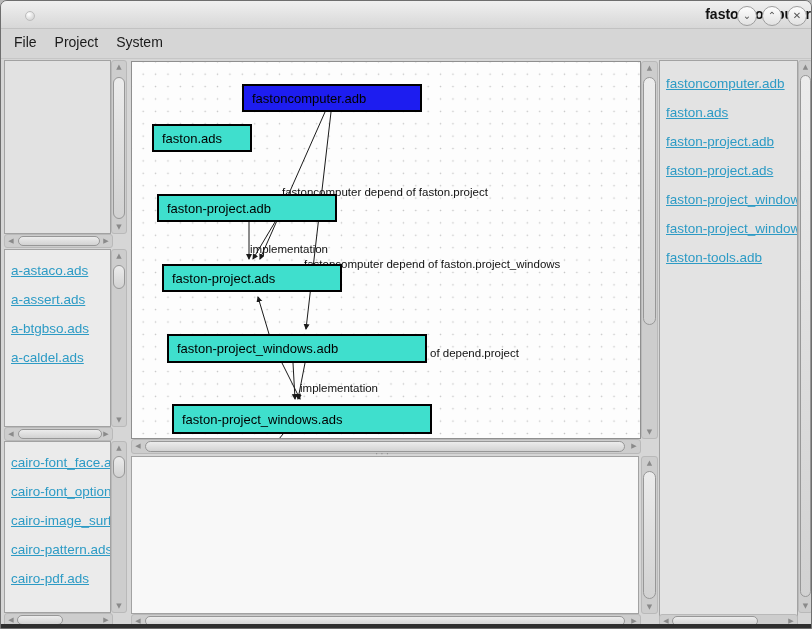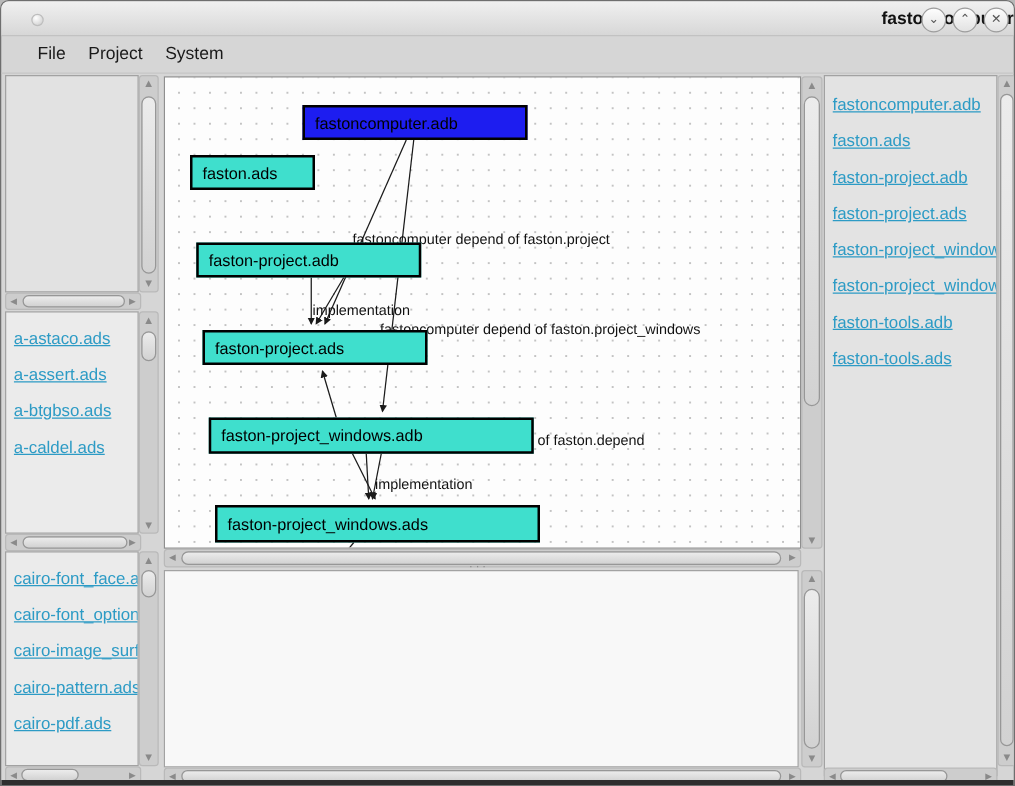--- a/index.html
+++ b/index.html
@@ -11,21 +11,21 @@
   #title{position:absolute;left:0;right:0;top:5px;text-align:right;font-size:14px;font-weight:bold;color:#111;}
   #app-dot{position:absolute;left:24px;top:10px;width:8px;height:8px;border-radius:50%;
            background:radial-gradient(circle at 35% 30%,#ffffff,#c9c9c9);border:1px solid #bdbdbd;}
   .winbtn{position:absolute;top:5px;width:18px;height:18px;border-radius:50%;
           background:linear-gradient(#fdfdfd,#e2e2e2);border:1px solid #9d9d9d;
           color:#555;font-size:10px;line-height:17px;text-align:center;cursor:default;}
   #btn-min{right:54px}#btn-max{right:29px}#btn-close{right:4px}
   
   #menubar{position:absolute;left:0;top:28px;width:100%;height:29px;border-bottom:1px solid #c6c6c6;}
   .menu-item{display:inline-block;margin-left:8px;padding:5px 5px;font-size:14px;color:#1a1a1a;}
-  .menu-item:first-child{margin-left:24px}
+  .menu-item:first-child{margin-left:8px}
   
   .panel{position:absolute;border:1px solid #a2a2a2;background:#e9e9e9;overflow:hidden;}
   
   .sb{position:absolute;background:#cdcdcd;border:1px solid #b9b9b9;border-radius:3px;}
   .sb-arrow{position:absolute;color:#8a8a8a;font-size:7px;line-height:10px;text-align:center;font-family:"DejaVu Sans",sans-serif;}
   .sb.v .sb-arrow{left:0;width:100%;height:10px;}
   .sb.v .a1{top:1px}.sb.v .a2{bottom:1px}
   .sb.h .sb-arrow{top:0;height:100%;width:10px;line-height:inherit;}
   .sb.h .a1{left:1px}.sb.h .a2{right:1px}
   .sb-thumb{position:absolute;background:linear-gradient(#ececec,#d2d2d2);
@@ -131,21 +131,21 @@
         <line x1="143" y1="160" x2="121" y2="197" class="edge" marker-end="url(#arw)"></line>
         <line x1="137" y1="272" x2="126" y2="235" class="edge" marker-end="url(#arw)"></line>
         <line x1="150" y1="301" x2="168" y2="337" class="edge" marker-end="url(#arw)"></line>
         <line x1="161" y1="301" x2="163" y2="337" class="edge" marker-end="url(#arw)"></line>
         <line x1="173" y1="301" x2="166" y2="337" class="edge" marker-end="url(#arw)"></line>
         <line x1="151" y1="372" x2="147" y2="377" class="edge"></line>
       </svg>
   <div class="edge-label" style="left: 150px; top: 124px;">fastoncomputer depend of faston.project</div>
       <div class="edge-label" style="left: 118px; top: 181px;">implementation</div>
       <div class="edge-label" style="left: 172px; top: 196px;">fastoncomputer depend of faston.project_windows</div>
-      <div class="edge-label" style="left: 298px; top: 285px;">of faston.depend</div>
+      <div class="edge-label" style="left: 298px; top: 285px;">of depend.project</div>
       <div class="edge-label" style="left: 168px; top: 320px;">implementation</div>
       <div class="gnode" style="left: 110px; top: 22px; width: 180px; height: 28px; background: rgb(29, 29, 240);">fastoncomputer.adb</div>
       <div class="gnode" style="left: 20px; top: 62px; width: 100px; height: 28px; background: rgb(63, 223, 205);">faston.ads</div>
       <div class="gnode" style="left: 25px; top: 132px; width: 180px; height: 28px; background: rgb(63, 223, 205);">faston-project.adb</div>
       <div class="gnode" style="left: 30px; top: 202px; width: 180px; height: 28px; background: rgb(63, 223, 205);">faston-project.ads</div>
       <div class="gnode" style="left: 35px; top: 272px; width: 260px; height: 29px; background: rgb(63, 223, 205);">faston-project_windows.adb</div>
       <div class="gnode" style="left: 40px; top: 342px; width: 260px; height: 30px; background: rgb(63, 223, 205);">faston-project_windows.ads</div>
     </div>
   <div class="sb v" style="left:640px;top:60px;width:15px;height:376px;">
       <span class="sb-arrow a1">▲</span>
@@ -174,21 +174,20 @@
 
   <div class="panel flist" style="left:658px;top:59px;width:131px;height:551px;padding:8px 0 0 6px;background:#e3e3e3;">
 
   <a class="flink">fastoncomputer.adb</a>
       <a class="flink">faston.ads</a>
       <a class="flink">faston-project.adb</a>
       <a class="flink">faston-project.ads</a>
       <a class="flink">faston-project_windows.adb</a>
       <a class="flink">faston-project_windows.ads</a>
       <a class="flink">faston-tools.adb</a>
-      <a class="flink">faston-tools.ads</a>
     </div>
   <div class="sb v" style="left:797px;top:59px;width:13px;height:551px;">
       <span class="sb-arrow a1">▲</span>
       <span class="sb-arrow a2">▼</span>
       <div class="sb-thumb" style="top: 14px; height: 520px;"></div>
     </div>
   <div class="sb h" style="left:658px;top:613px;width:137px;height:12px;">
       <span class="sb-arrow a1" style="line-height: 12px;">◀</span>
       <span class="sb-arrow a2" style="line-height: 12px;">▶</span>
       <div class="sb-thumb" style="left: 12px; width: 84px;"></div>

